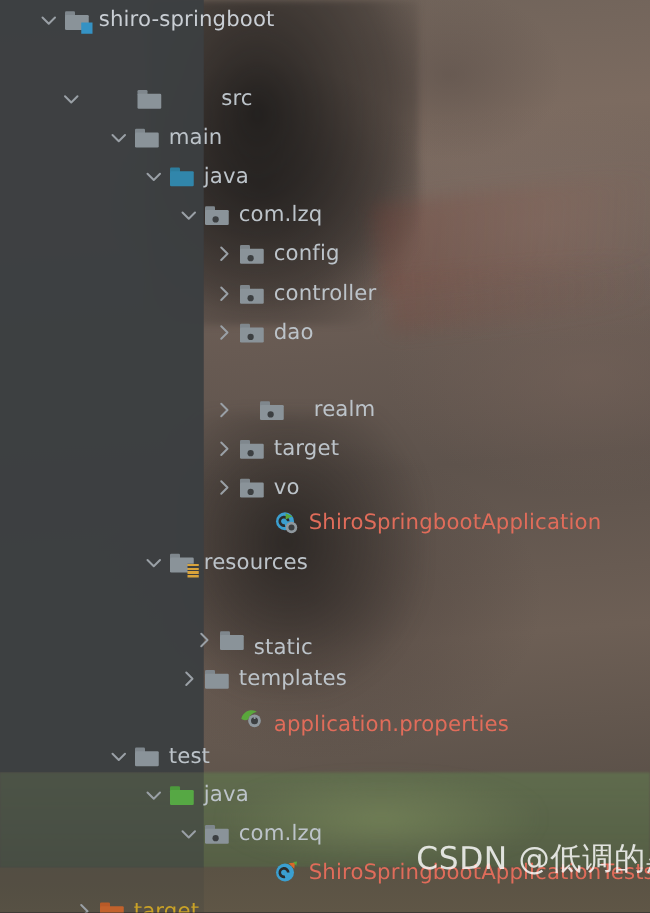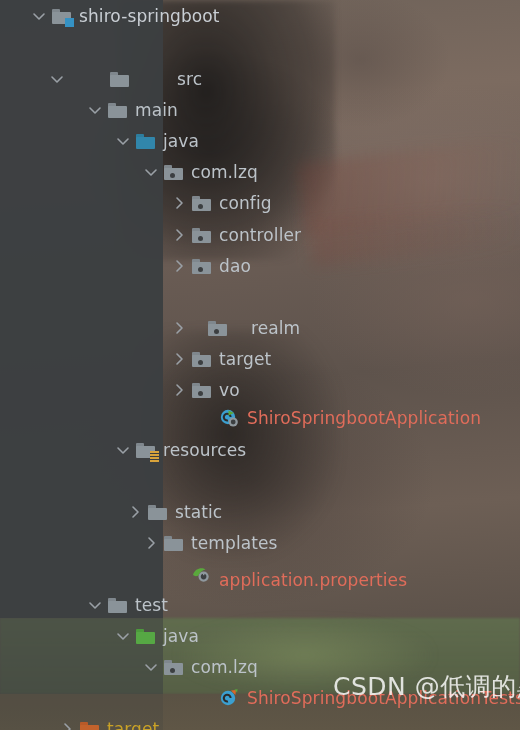--- a/index.html
+++ b/index.html
@@ -275,21 +275,21 @@
           <span class="ic-wrap"><svg width="20" height="20" viewBox="0 0 20 20">
               <circle cx="9" cy="9" r="7.2" fill="#3b9fd0"></circle>
               <path d="M11.6 9 A3.4 3.4 0 1 0 9 12.4" fill="none" stroke="#2b2b2b" stroke-width="2.1"></path>
               <path d="M9.5 2.5 L15 5 L9.5 7.5 Z" fill="#5aa83c"></path>
               <circle cx="14.2" cy="14" r="4.6" fill="#8f989e"></circle>
               <circle cx="14.2" cy="14" r="2.4" fill="#3c3f41"></circle>
             </svg></span>
         </span>
         <span class="label red">ShiroSpringbootApplication</span>
       </div>
-      <div class="row" style="top: 496px; left: 124px;">
+      <div class="row" style="top: 496px; left: 152px; align-items: flex-end;">
         <span class="arrow">
           <svg width="16" height="16" viewBox="0 0 16 16">
             <path d="M6 3 L11 8 L6 13" fill="none" stroke="#9aa0a6" stroke-width="1.6" stroke-linecap="round" stroke-linejoin="round"></path>
           </svg>
         </span>
         <span class="icon">
           <span class="fold">
             <span class="tab" style="background:#7f878d"></span>
             <span class="body" style="background:#8a9399"></span>
           </span>

